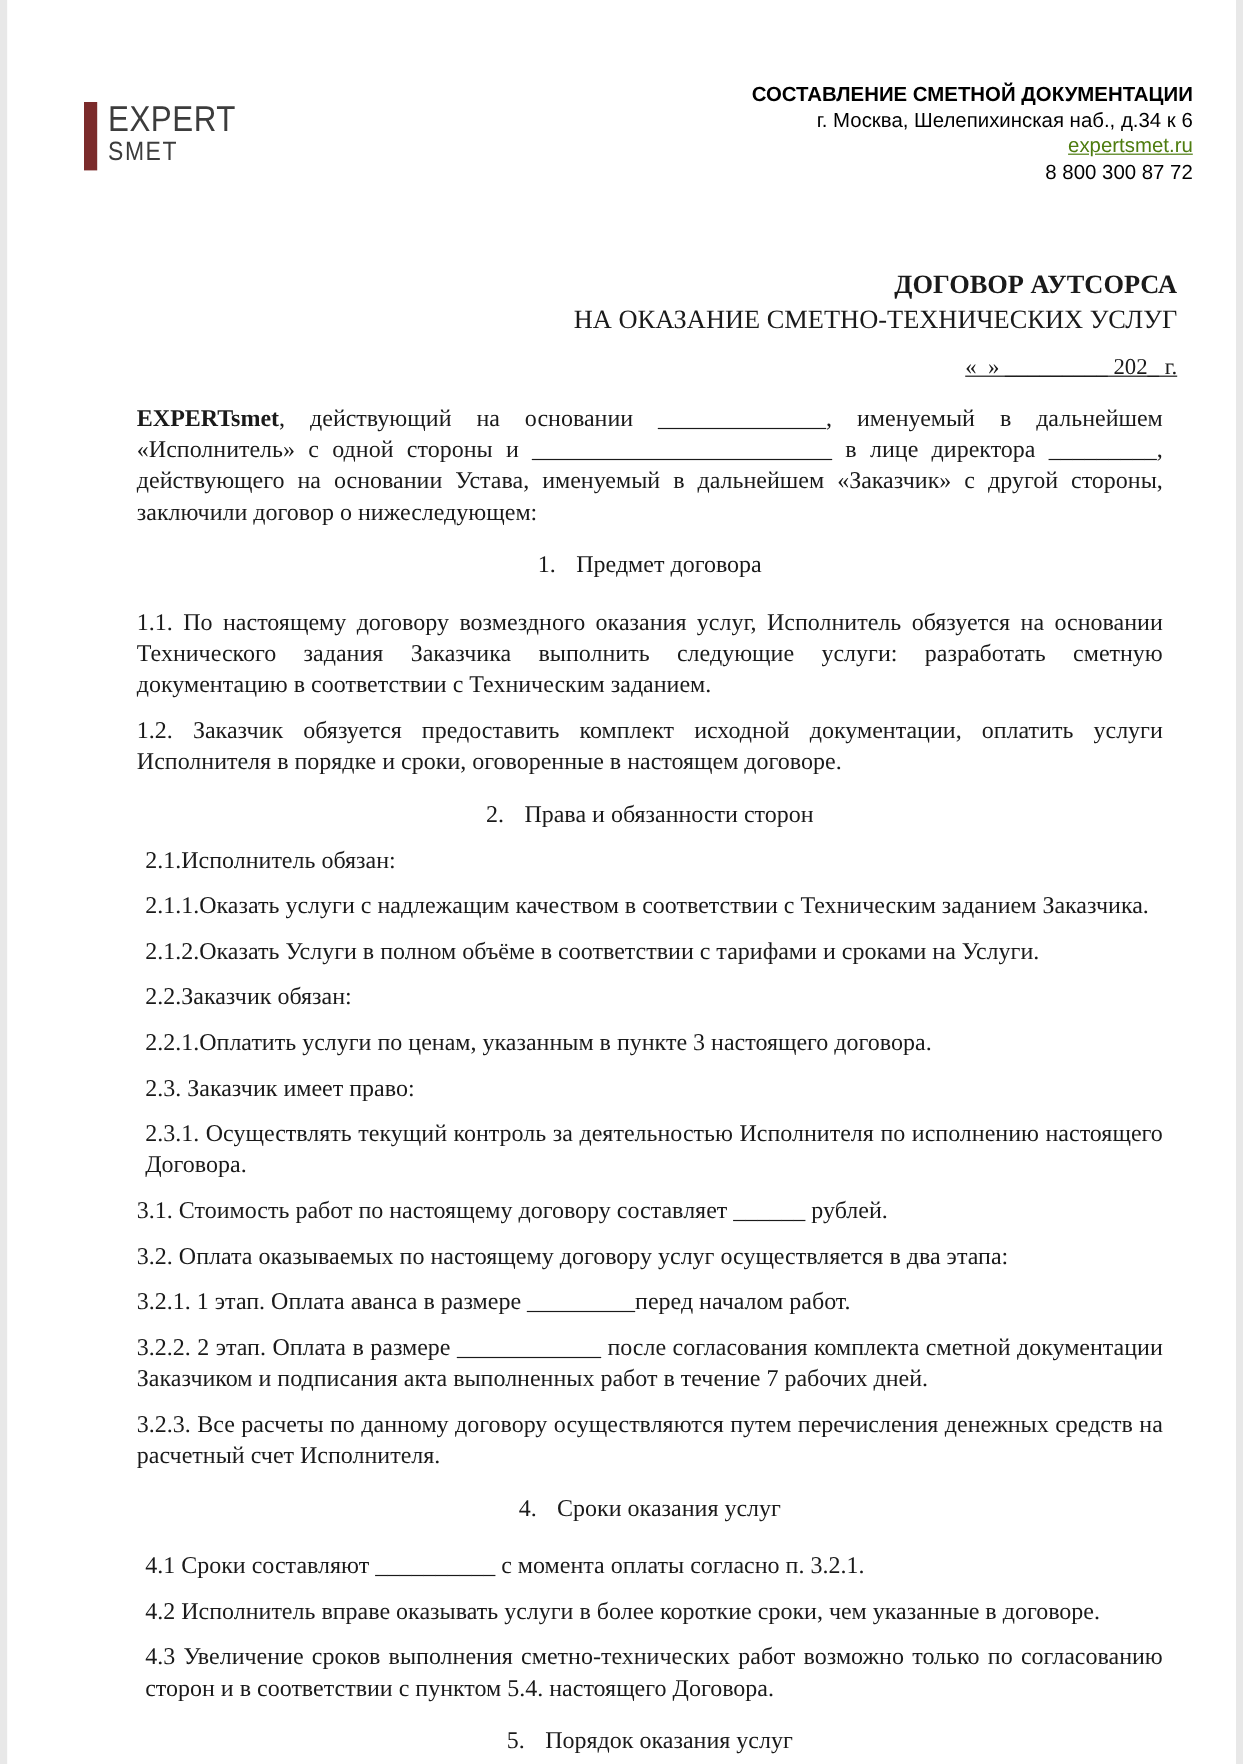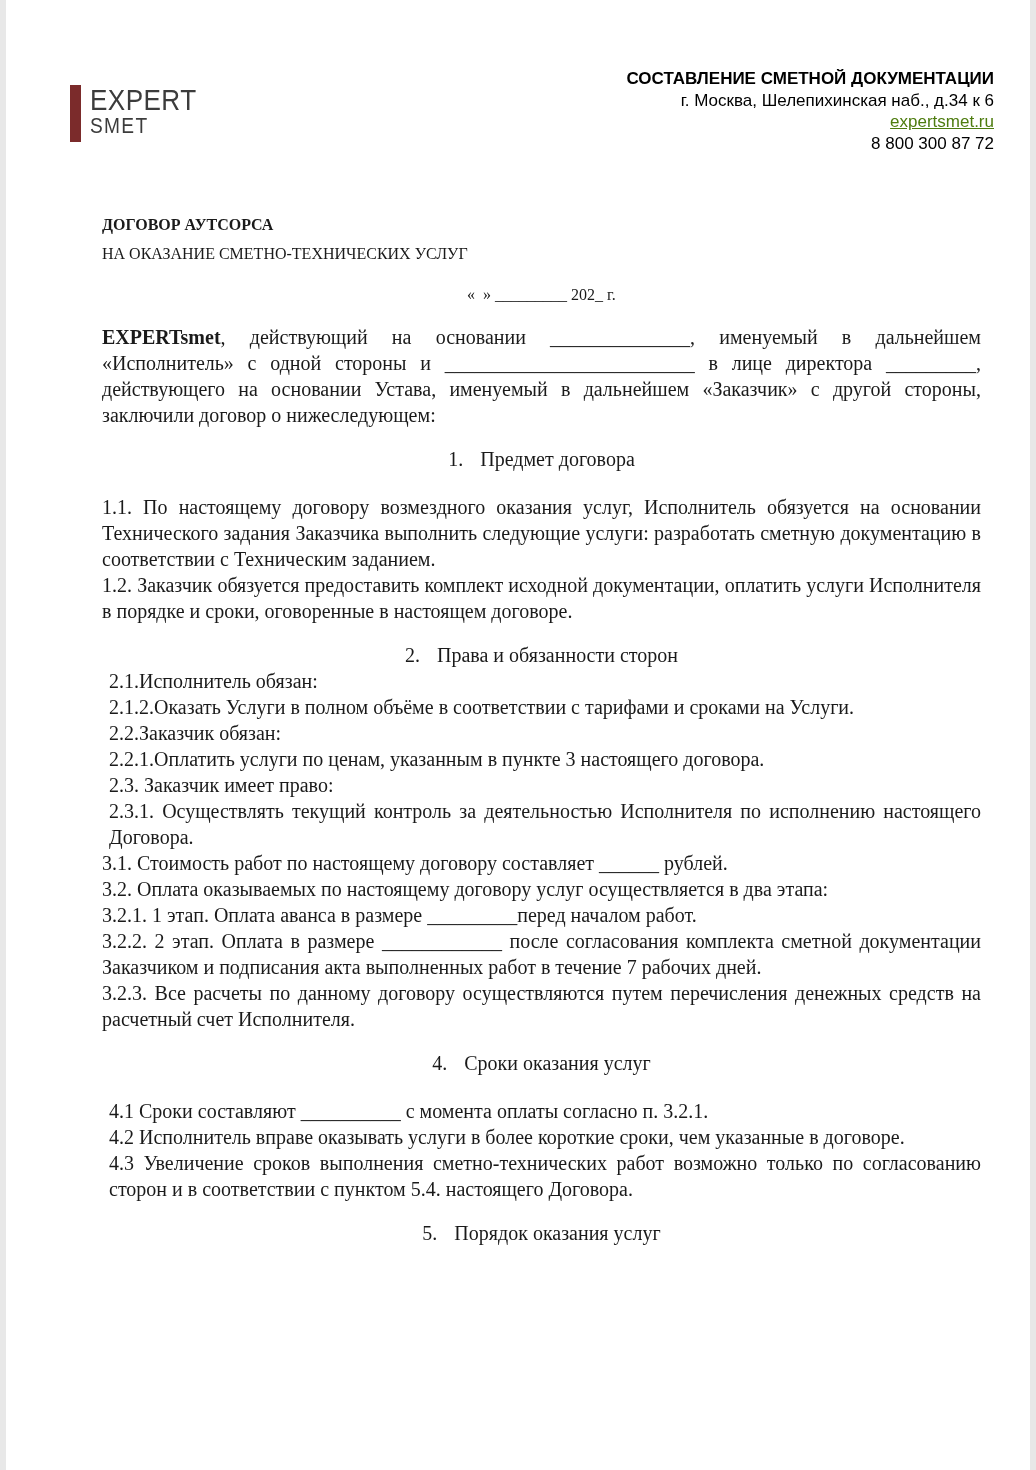--- a/index.html
+++ b/index.html
@@ -32,29 +32,29 @@
     text-align: right;
     font-family: "Liberation Sans", sans-serif;
     font-size: 17px; line-height: 21.5px; color: #000;
   }
   .contact-title { font-weight: bold; }
   .contact a { text-decoration: underline; }
 
   
   .content { position: absolute; left: 96px; top: 170px; width: 879px; }
 
-  .doc-title { text-align: left; font-size: 16px; line-height: 29px; margin-top: 40px; }
+  .doc-title { text-align: right; font-size: 22px; line-height: 29px; margin-top: 52px; }
   .doc-title-1 { font-weight: bold; }
 
   .date-line {
-    text-align: center; font-size: 16px; line-height: 26px;
-    margin-top: 14px; white-space: pre-wrap;
+    text-align: right; font-size: 19px; line-height: 26px;
+    margin-top: 14px; white-space: pre-wrap; text-decoration: underline;
   }
 
-  p { margin: 0; }
+  p { margin: 12px; }
   .preamble, .clauses p {
     font-size: 20px; line-height: 26px;
     text-align: justify;
   }
   .preamble { margin-top: 16px; }
 
   .sec-head {
     text-align: center; font-weight: normal;
     font-size: 20px; line-height: 26px;
     margin-top: 18px; margin-bottom: 22px;
@@ -105,20 +105,21 @@
       <div class="clauses">
         <p>1.1. По настоящему договору возмездного оказания услуг, Исполнитель обязуется на основании Технического задания Заказчика выполнить следующие услуги: разработать сметную документацию в соответствии с Техническим заданием.</p>
         <p>1.2. Заказчик обязуется предоставить комплект исходной документации, оплатить услуги Исполнителя в порядке и сроки, оговоренные в настоящем договоре.</p>
       </div>
     </section>
 
     <section class="tight indent">
       <div class="sec-head"><span class="sec-num">2.</span><span>Права и обязанности сторон</span></div>
       <div class="clauses">
         <p>2.1.Исполнитель обязан:</p>
+        <p>2.1.1.Оказать услуги с надлежащим качеством в соответствии с Техническим заданием Заказчика.</p>
         <p>2.1.2.Оказать Услуги в полном объёме в соответствии с тарифами и сроками на Услуги.</p>
         <p>2.2.Заказчик обязан:</p>
         <p>2.2.1.Оплатить услуги по ценам, указанным в пункте 3 настоящего договора.</p>
         <p>2.3. Заказчик имеет право:</p>
         <p>2.3.1. Осуществлять текущий контроль за деятельностью Исполнителя по исполнению настоящего Договора.</p>
       </div>
     </section>
 
     <section>
       <div class="clauses">

